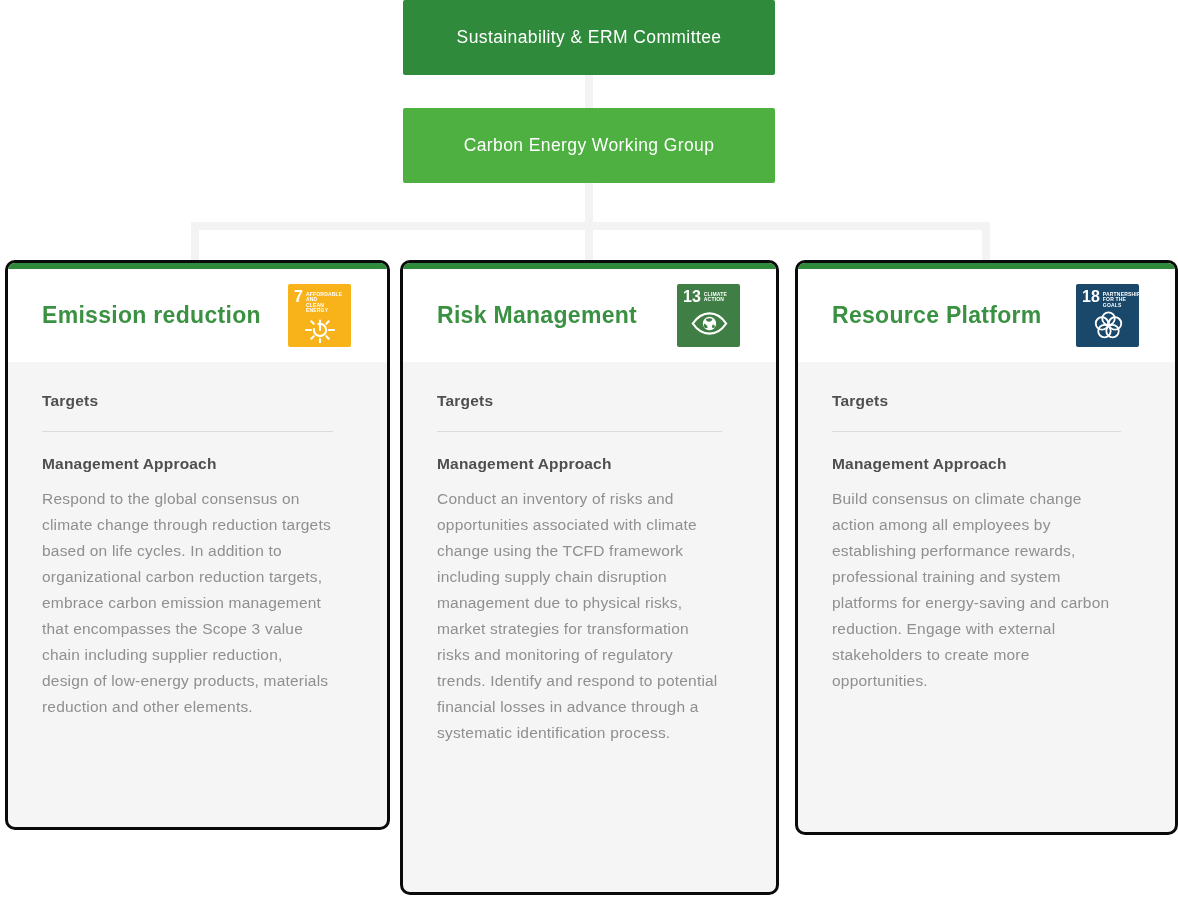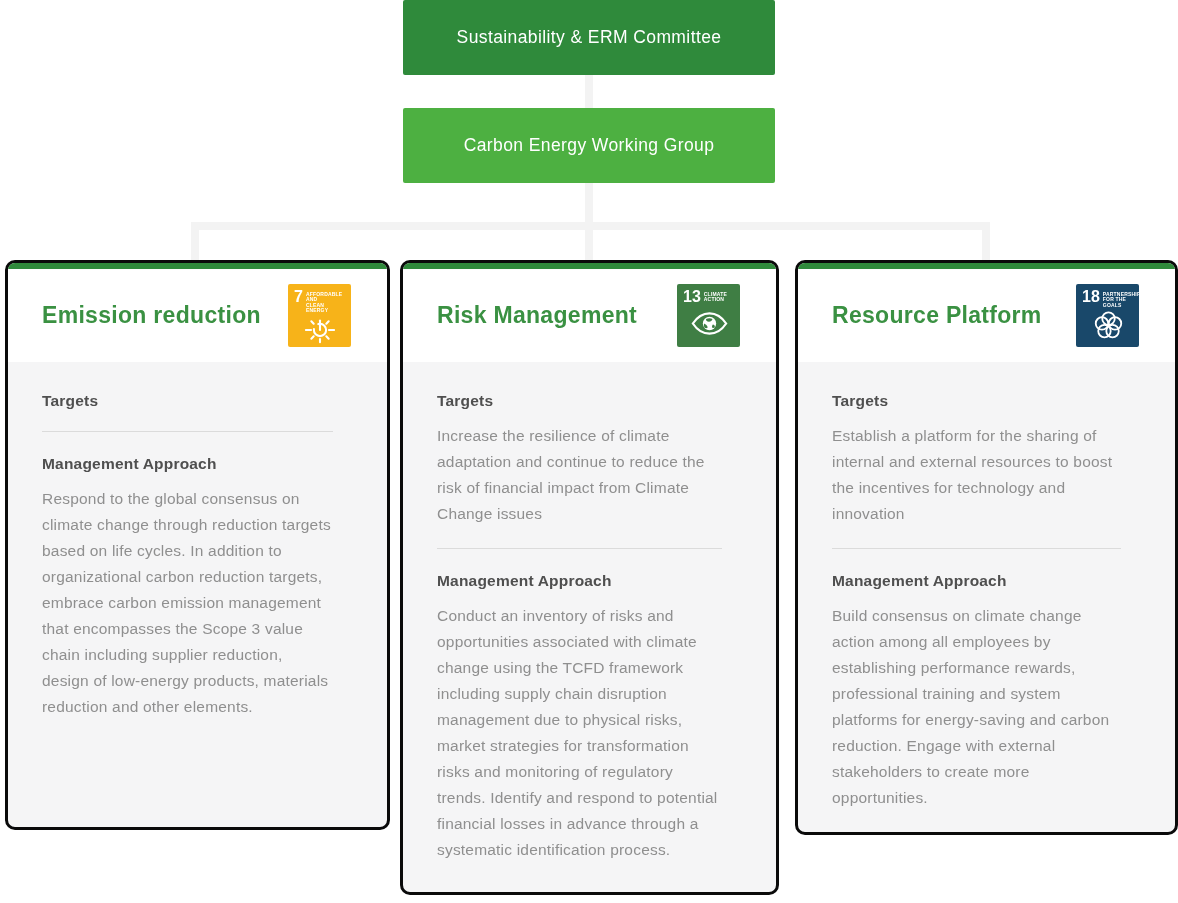--- a/index.html
+++ b/index.html
@@ -118,21 +118,20 @@
             <circle cx="20" cy="13" r="7.2" fill="#fff"></circle>
             <path fill="#3F7E44" d="M16.2,8.2 q4,-1.6 7,0 q-0.8,3 -3.8,3 q-3.2,0 -3.2,-3 Z"></path>
             <path fill="#3F7E44" d="M14.2,13 q3,1 4,4 q-2,2 -3.8,0 q-1,-2 -0.2,-4 Z"></path>
             <path fill="#3F7E44" d="M23.6,14 q2.2,0 2.2,3 q-2,1.6 -3.2,0 q0,-2 1,-3 Z"></path>
           </svg>
         </div>
       </div>
     </div>
     <div class="card-body">
       <p class="sec-heading">Targets</p>
-      <p class="sec-text">Increase the resilience of climate adaptation and continue to reduce the risk of financial impact from Climate Change issues</p>
       <hr class="divider">
       <p class="sec-heading">Management Approach</p>
       <p class="sec-text">Conduct an inventory of risks and opportunities associated with climate change using the TCFD framework including supply chain disruption management due to physical risks, market strategies for transformation risks and monitoring of regulatory trends. Identify and respond to potential financial losses in advance through a systematic identification process.</p>
     </div>
   </div>
 
   <div class="card card-3">
     <div class="card-accent"></div>
     <div class="card-header">
       <span class="card-title">Resource Platform</span>
@@ -152,20 +151,19 @@
               <circle cx="22.4" cy="24.1" r="6.8"></circle>
               <circle cx="13.6" cy="24.1" r="6.8"></circle>
               <circle cx="10.9" cy="15.7" r="6.8"></circle>
             </g>
           </svg>
         </div>
       </div>
     </div>
     <div class="card-body">
       <p class="sec-heading">Targets</p>
-      <p class="sec-text">Establish a platform for the sharing of internal and external resources to boost the incentives for technology and innovation</p>
       <hr class="divider">
       <p class="sec-heading">Management Approach</p>
       <p class="sec-text">Build consensus on climate change action among all employees by establishing performance rewards, professional training and system platforms for energy-saving and carbon reduction. Engage with external stakeholders to create more opportunities.</p>
     </div>
   </div>
 
 </div>
 
 </body></html>

